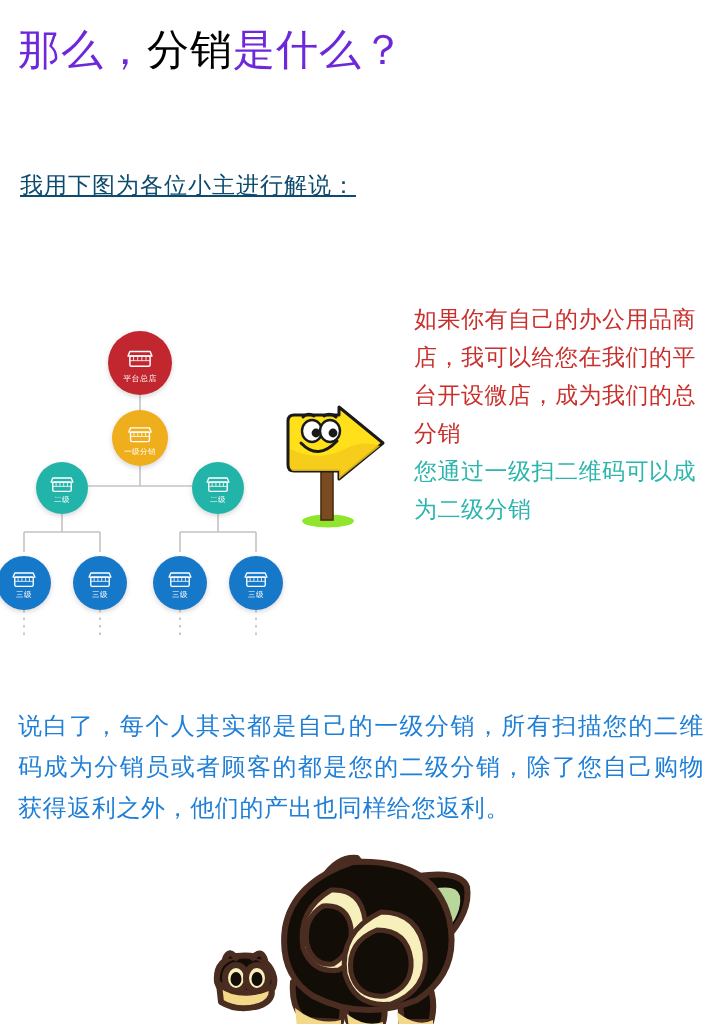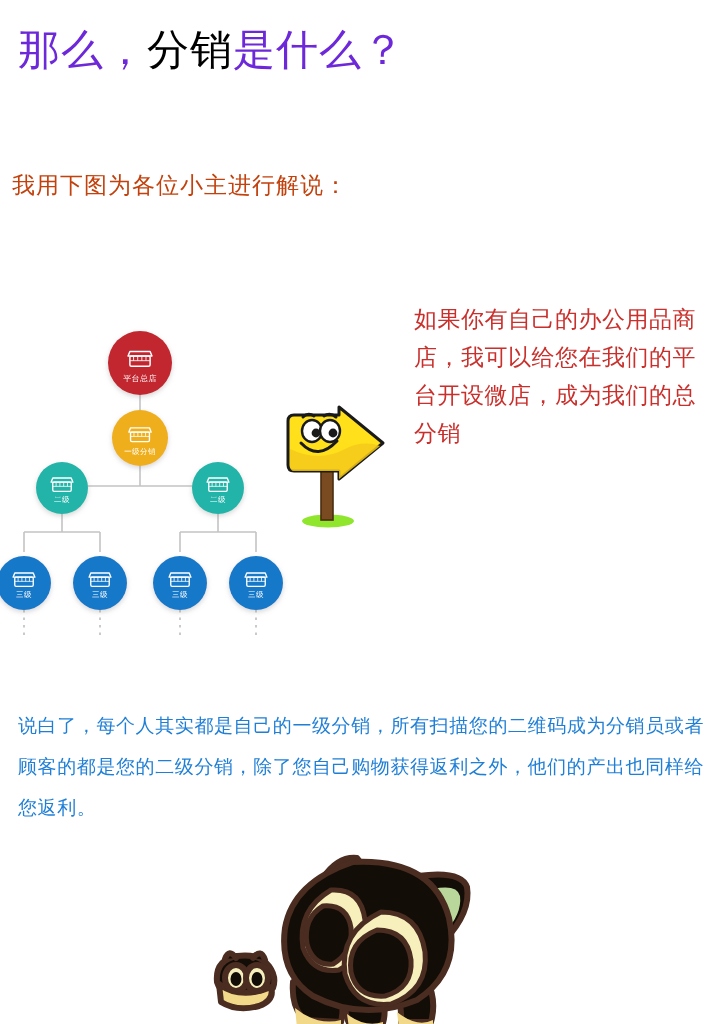--- a/index.html
+++ b/index.html
@@ -23,26 +23,27 @@
     letter-spacing: 1px;
     white-space: nowrap;
     font-weight: 400;
   }
   .title .seg-blue { color: #6d28d9; }
   .title .seg-red  { color: #000000; }
 
   
   .subtitle {
     position: absolute;
-    left: 12px;
+    left: 20px;
     top: 170px;
     font-size: 23px;
-    color: #c2410c;
+    color: #0c4a6e;
     letter-spacing: 1px;
     white-space: nowrap;
+    text-decoration: underline;
   }
 
   
   .diagram {
     position: absolute;
     left: 0px;
     top: 300px;
     width: 400px;
     height: 360px;
   }
@@ -80,21 +81,21 @@
   .blk.red    { color: #c9302c; }
   .blk.orange { color: #f0a818; }
   .blk.teal   { color: #2cb5ad; }
 
   
   .body-para {
     position: absolute;
     left: 18px;
     top: 705px;
     width: 686px;
-    font-size: 19px;
+    font-size: 24px;
     line-height: 41px;
     color: #1f7fd6;
     letter-spacing: 0.6px;
     text-align: justify;
   }
 
   
   .cat-art {
     position: absolute;
     left: 205px;
@@ -239,20 +240,21 @@
 
     <path d="M20,12 Q25,7 31,11" stroke="#1a1a1a" stroke-width="3" fill="none" stroke-linecap="round"></path>
     <path d="M41,11 Q47,7 53,12" stroke="#1a1a1a" stroke-width="3" fill="none" stroke-linecap="round"></path>
 
     <path d="M18,38 Q35,56 54,36" stroke="#1a1a1a" stroke-width="3" fill="none" stroke-linecap="round"></path>
   </svg>
 </div>
 
 <div class="side-text">
   <span class="blk red">如果你有自己的办公用品商店，我可以给您在我们的平台开设微店，成为我们的总分销</span>
+  <span class="blk teal">您通过一级扫二维码可以成为二级分销</span>
 </div>
 
 <div class="body-para">说白了，每个人其实都是自己的一级分销，所有扫描您的二维码成为分销员或者顾客的都是您的二级分销，除了您自己购物获得返利之外，他们的产出也同样给您返利。</div>
 
 <div class="cat-art">
   <svg width="290" height="196" viewBox="0 0 290 196" xmlns="http://www.w3.org/2000/svg">
     <g stroke="#4a2c20" stroke-width="6" stroke-linejoin="round" stroke-linecap="round">
 
       <g>
         <path d="M12,150 Q10,128 32,124 Q54,121 64,134 Q72,145 68,156 Q56,166 36,165 Q16,163 12,150 Z" fill="#130d07"></path>

